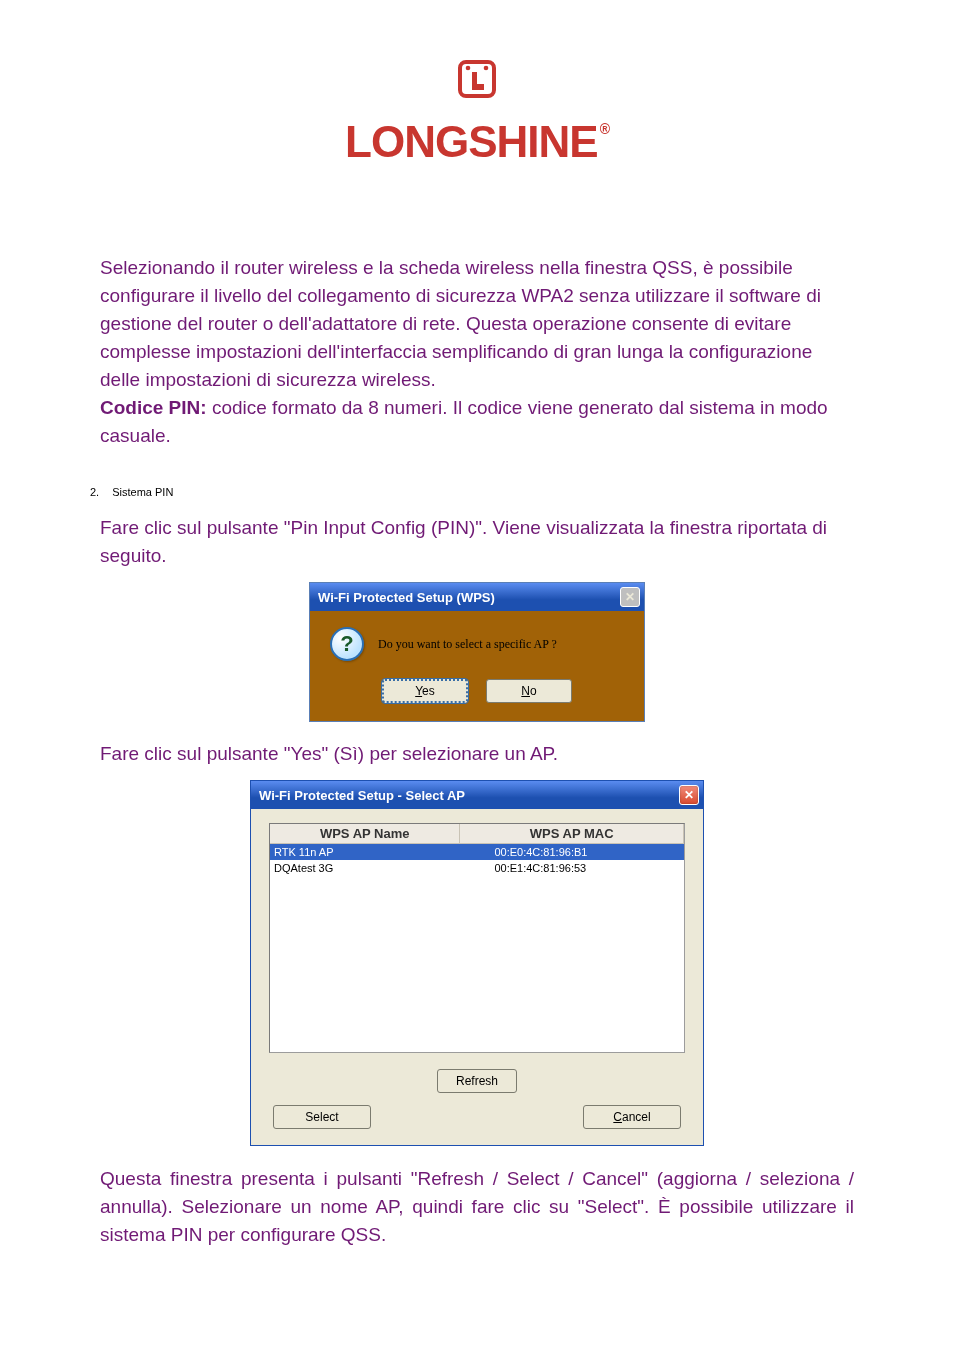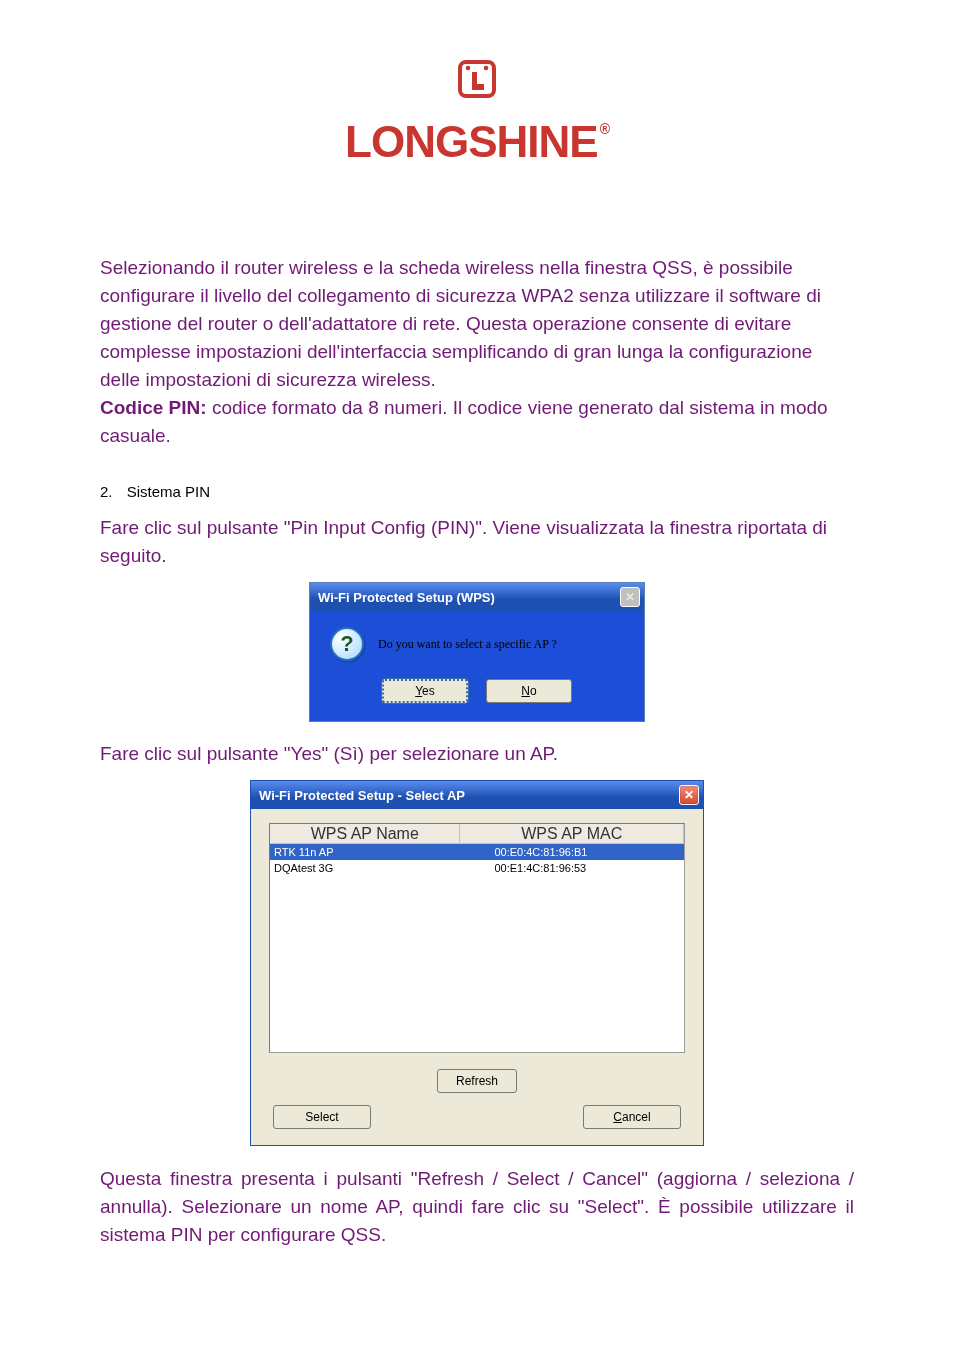--- a/index.html
+++ b/index.html
@@ -33,32 +33,32 @@
   .para {
     font-size: 19px;
     line-height: 28px;
     color: #701a75;
     margin-bottom: 0;
     text-align: left;
   }
   .para.mb { margin-bottom: 28px; }
   .bold { font-weight: bold; }
   .list-item {
-    font-size: 15px;
+    font-size: 11px;
     line-height: 28px;
-    margin: 8px 0 8px 22px;
+    margin: 8px 0 8px 12px;
   }
   .list-item::before { content: "2. "; margin-left: -22px; padding-right: 10px; }
 
   
   .dialog1-wrap { display:flex; justify-content:center; margin: 12px 0 18px 0; }
   .dialog1 {
     width: 336px;
     border: 1px solid #5a7fb6;
-    background: #1d4ed8;
+    background: #a16207;
   }
   .titlebar {
     height: 28px;
     background: linear-gradient(#5a8cf0, #1d50b0 60%, #1d50b0);
     display:flex; align-items:center; justify-content:space-between;
     padding: 0 4px 0 8px;
   }
   .titlebar-text { color:#fff; font-weight:bold; font-size:13px; }
   .closebtn {
     width:20px; height:20px;
@@ -108,22 +108,23 @@
   }
   .dialog2-body { padding: 14px 18px 16px 18px; }
   .listview {
     width: 100%; height: 230px; background:#fff;
     border:1px solid #9c9c9c;
     border-top-color:#7a7a7a; border-left-color:#7a7a7a;
     overflow:hidden;
   }
   .lv-head { display:flex; height:20px; background:#eeeae2; border-bottom:1px solid #c9c3b5;}
   .lv-col {
-    font-size:16px; color:#333; display:flex; align-items:center; justify-content:center;
+    font-size:13px; color:#333; display:flex; align-items:center; justify-content:center;
     border-right:1px solid #c9c3b5;
+    font-weight:bold;
   }
   .lv-col1 { width:46%; }
   .lv-col2 { width:54%; }
   .lv-row { display:flex; height:16px; font-size:11px; align-items:center;}
   .lv-cell1 { width:46%; padding-left:4px; }
   .lv-cell2 { width:54%; padding-left:34px;}
   .lv-row.selected { background:#3064c6; color:#fff; }
   .center-row { display:flex; justify-content:center; margin-top:16px; }
   .bottom-row { display:flex; justify-content:space-between; margin-top:12px; padding:0 4px;}
   .winbtn2 {

